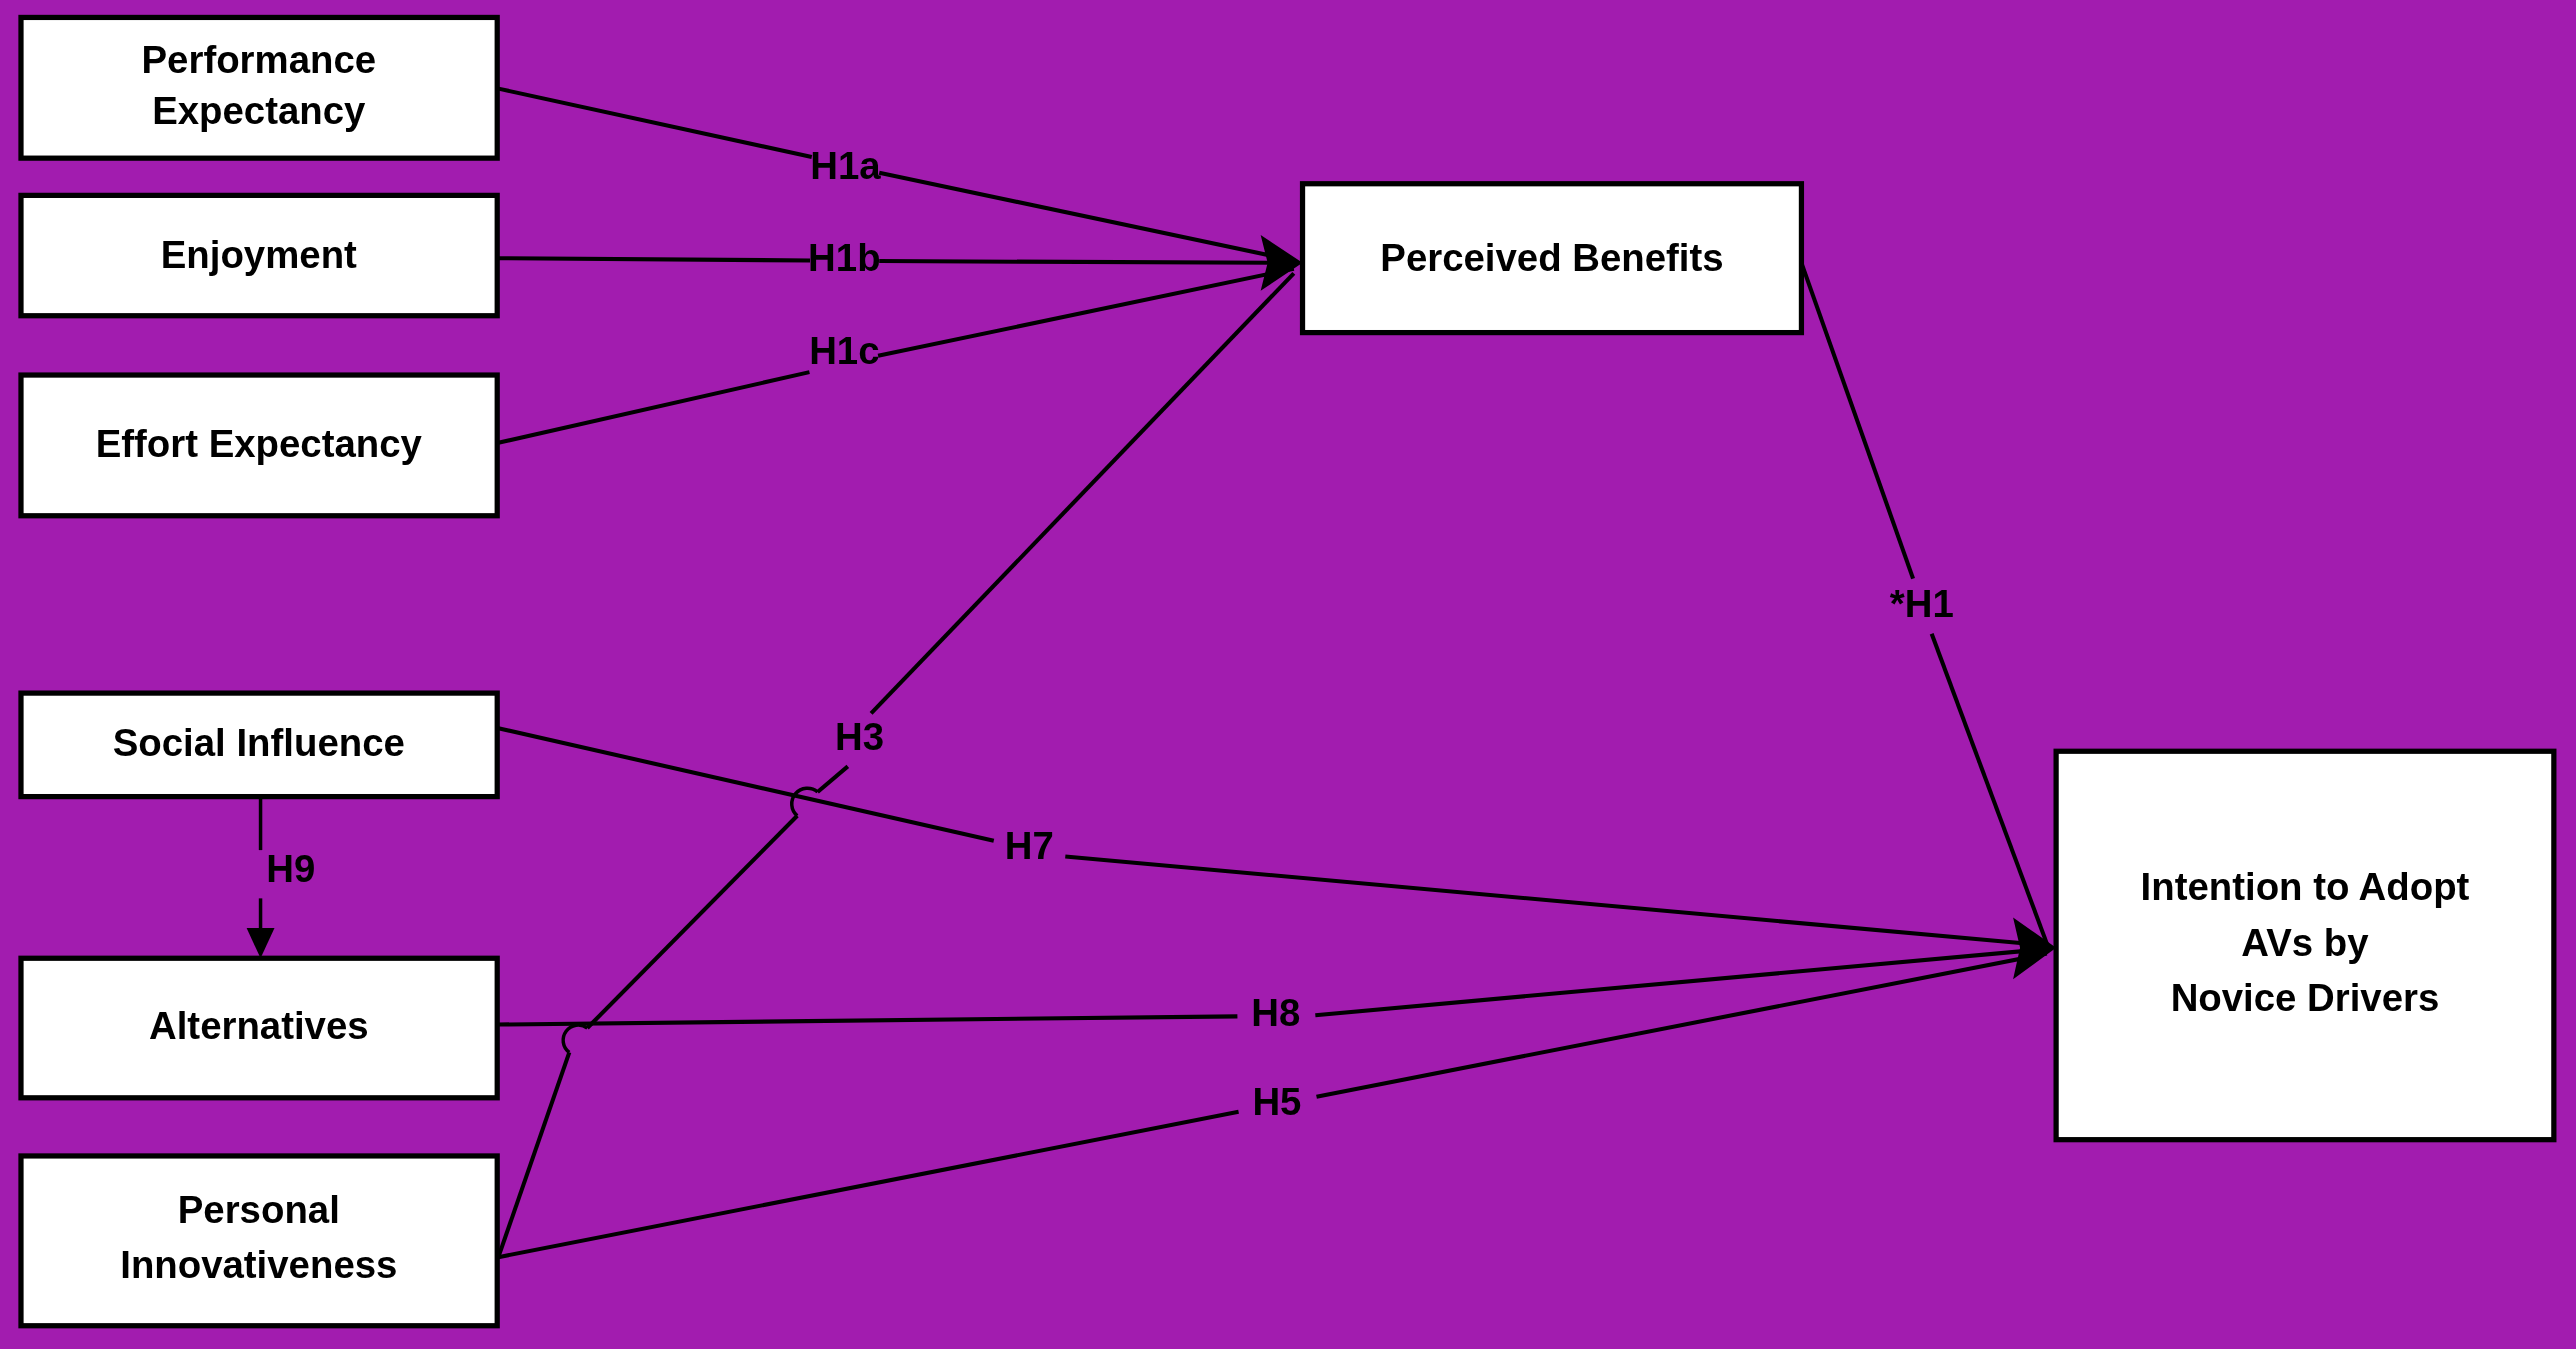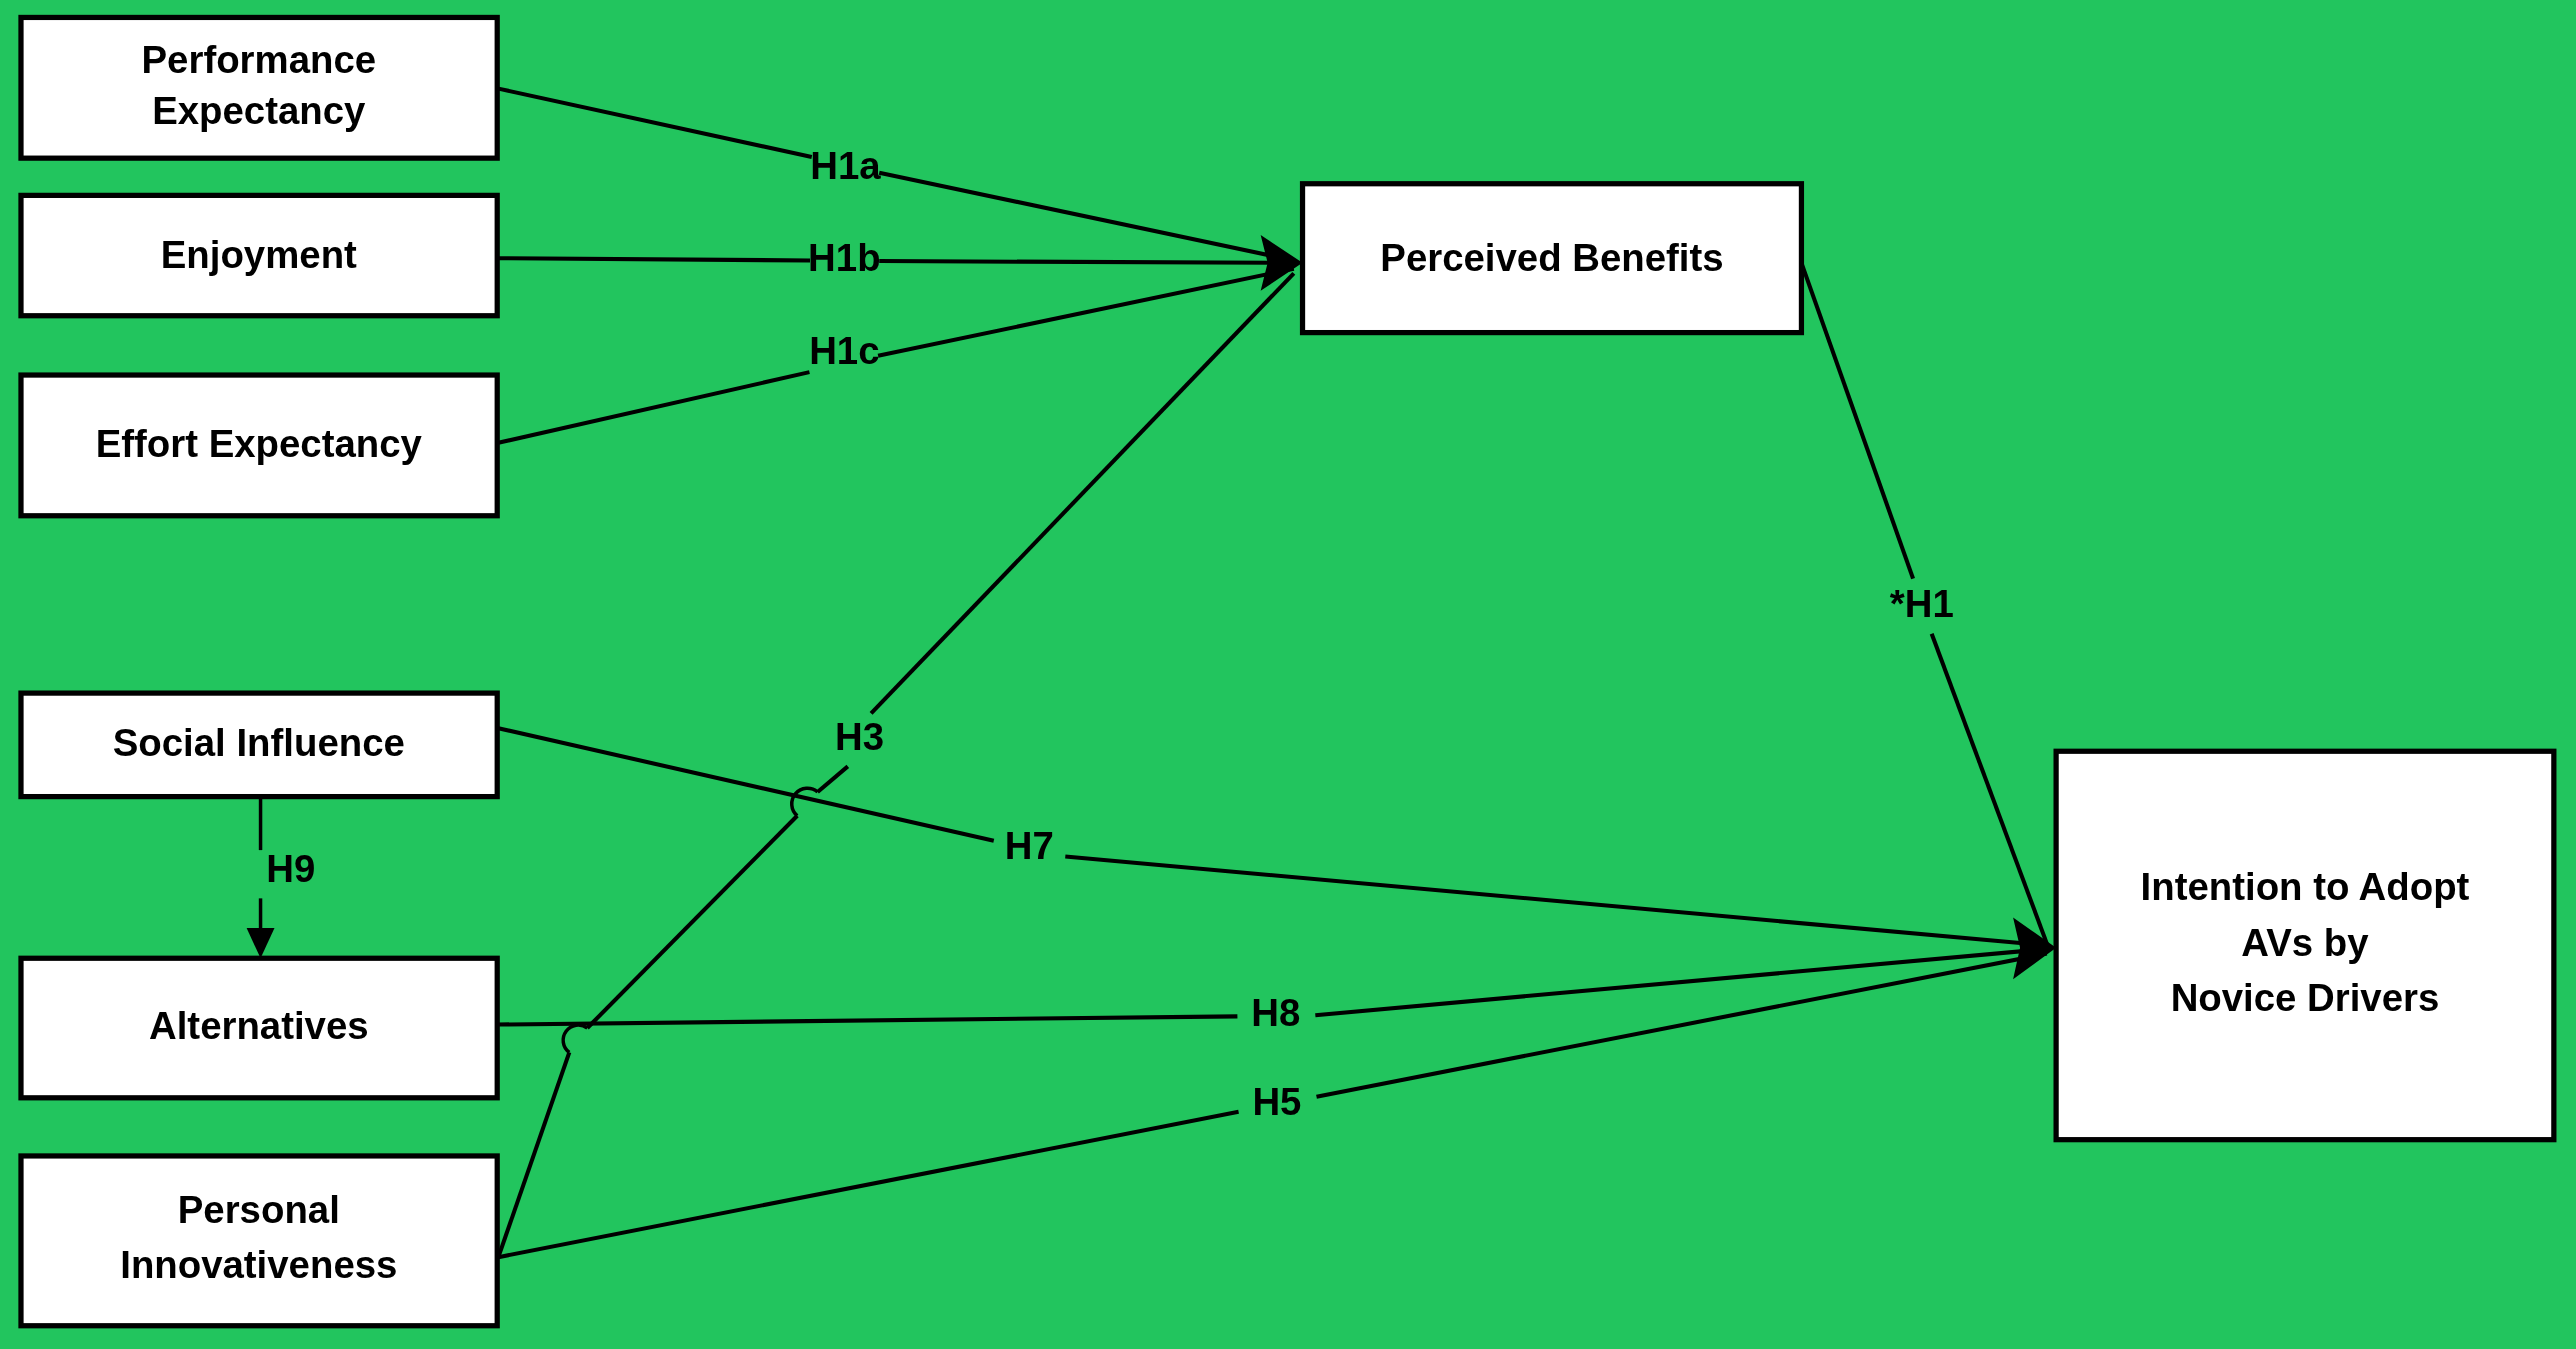--- a/index.html
+++ b/index.html
@@ -4,21 +4,21 @@
 <style>
   html, body {
     margin: 0;
     padding: 0;
     background: #ffffff;
   }
   #canvas {
     position: relative;
     width: 2576px;
     height: 1349px;
-    background: #22c55e;
+    background: #a21caf;
     overflow: hidden;
     font-family: "Liberation Sans", sans-serif;
   }
   svg#diagram {
     position: absolute;
     top: 0;
     left: 0;
     width: 2576px;
     height: 1349px;
   }

